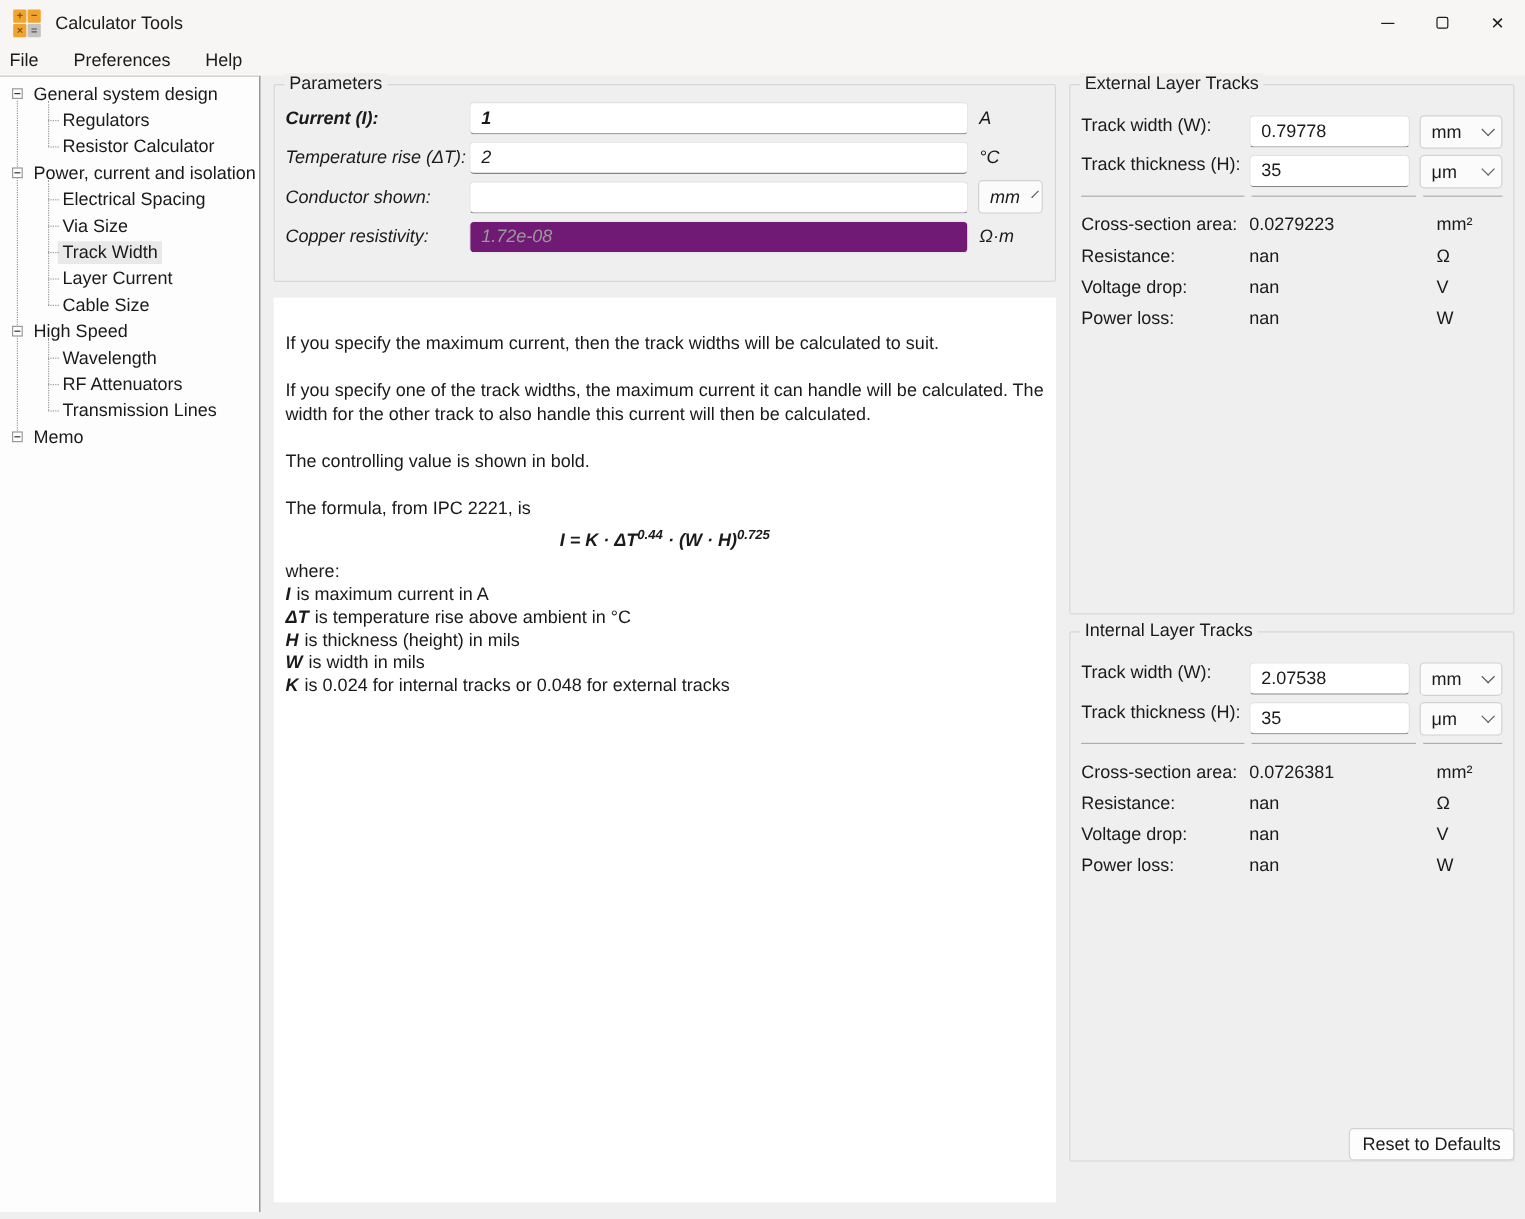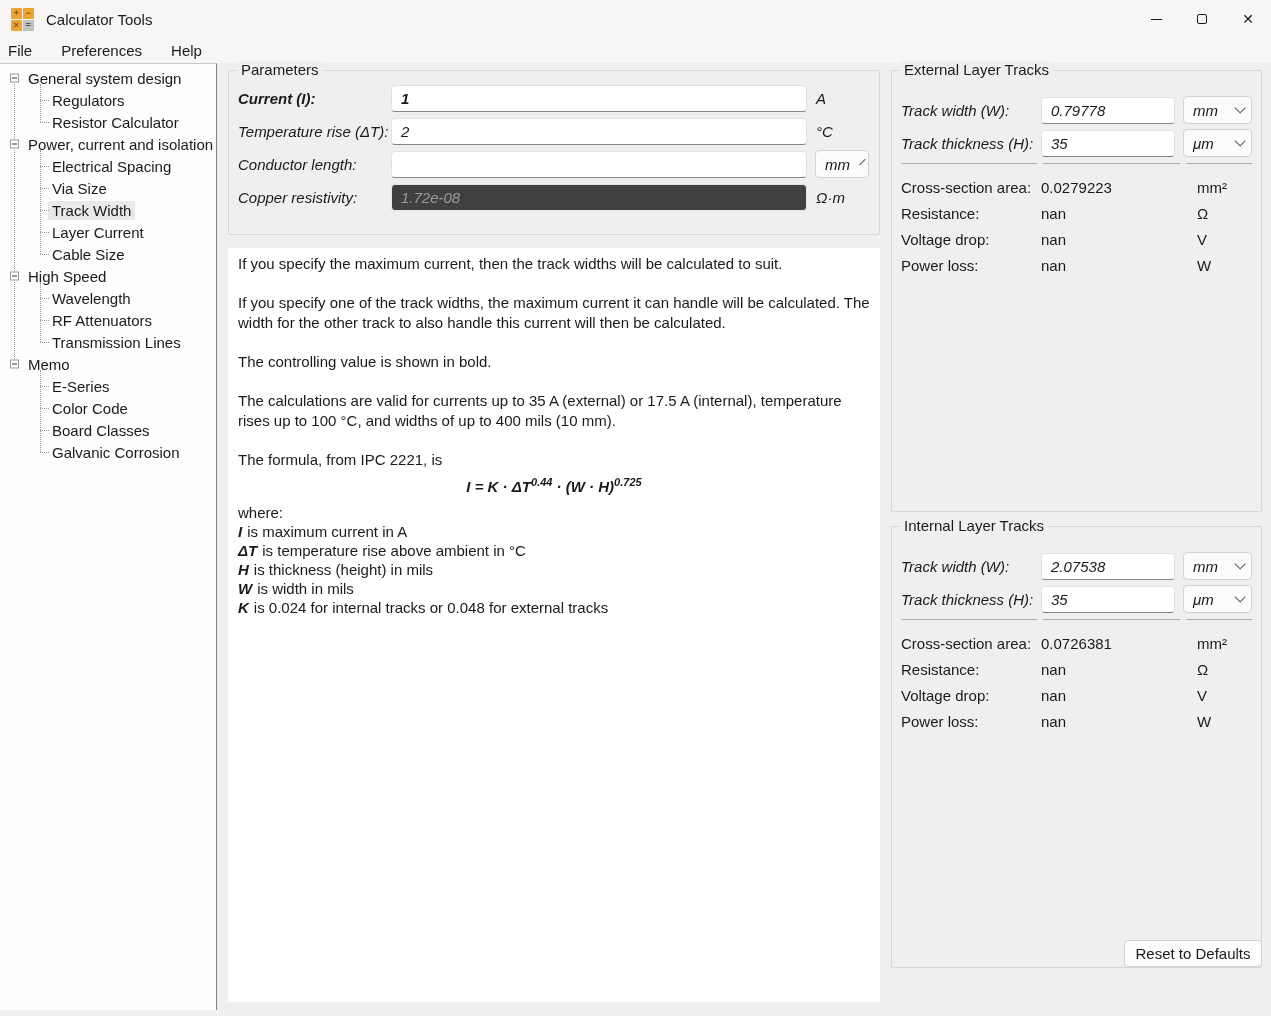--- a/index.html
+++ b/index.html
@@ -48,44 +48,44 @@
   
   .groupbox { position:absolute; border:1px solid #d7d7d7; border-radius:2px; background:#efefef; }
   .gb-title { position:absolute; top:-10px; left:8px; background:#efefef; padding:0 4px; color:#1b1b1b; }
 
   
   #params { left:228px; top:70px; width:652px; height:165px; padding:13px 9px 0 9px; }
   .prow { display:flex; align-items:center; height:28px; margin-bottom:5px;font-style:italic; }
   .plabel { width:153px; flex:none; }
   .pinput { width:416px; flex:none; height:27px; padding:0 9px; font:inherit; color:#1a1a1a; background:#fff;
             border:1px solid #e2e2e2; border-bottom:1px solid #848484; border-radius:4px; outline:none; }
-  .pinput.disabled { background:#404040; border:1px solid #e6e6e6; color:#9a9a9a; }
+  .pinput.disabled { background:#701a75; border:1px solid #e6e6e6; color:#9a9a9a; }
   .punit { margin-left:9px; }
   .bold { font-weight:bold; }
 
   
   .combo { height:28px; display:inline-flex; align-items:center; justify-content:space-between; padding:0 9px;
            background:#fbfbfb; border:1px solid #d2d2d2; border-radius:4px; color:#1a1a1a; }
   .combo .chev { width:8px; height:8px; border-right:1px solid #5a5a5a; border-bottom:1px solid #5a5a5a;
                  transform:rotate(45deg) translateY(-3px); margin-left:10px; }
   .combo-param { width:54px; margin-left:8px; }
 
   
-  .descbox { position:absolute; left:228px; top:248px; width:652px; height:754px; background:#ffffff; padding:6px 10px; line-height:20px; }
+  .descbox { position:absolute; left:228px; top:248px; width:652px; height:754px; background:#ffffff; padding:29px 10px; line-height:20px; }
   .descbox p { margin:0 0 19px 0; }
   .formula { text-align:center; font-weight:bold; font-style:italic; margin:2px 0 6px 0; }
   .formula sup { font-size:11px; }
   .whereline { line-height:19px; }
   .wsym { font-weight:bold; font-style:italic; margin-right:5px; }
 
   
   .trackbox { left:891px; width:371px; height:442px; padding:25px 9px 0 9px; }
   #external { top:70px; }
   #internal { top:526px; }
-  .trow { display:flex; align-items:center; height:28px; margin-bottom:5px;font-style:italic; }
+  .trow { display:flex; align-items:flex-start; height:28px; margin-bottom:5px; }
   .tlabel { width:140px; flex:none; }
   .tinput { width:134px; flex:none; height:27px; padding:0 9px; font:inherit; color:#1a1a1a; background:#fff;
             border:1px solid #e2e2e2; border-bottom:1px solid #848484; border-radius:4px; outline:none; }
   .combo-track { width:70px; margin-left:8px; }
   .sep3 { display:flex; margin:6px 0 10px 0; }
   .sep3 span { border-top:1px solid #adadad; height:1px; }
   .sep3 .s1 { width:136px; margin-right:6px; }
   .sep3 .s2 { width:138px; margin-right:6px; }
   .sep3 .s3 { width:66px; }
   .rrow { display:flex; height:26px; align-items:center; }
@@ -187,72 +187,57 @@
           <span class="t-label">Transmission Lines</span>
         </div>
     </div>
 
     <div class="t-item t-root">
       <span class="expander">
           <i></i>
         </span>
       <span class="t-label">Memo</span>
     </div>
-    <div class="t-children">
-      <div class="t-item t-child">
-          <span class="t-label">E-Series</span>
-        </div>
-      <div class="t-item t-child">
-          <span class="t-label">Color Code</span>
-        </div>
-      <div class="t-item t-child">
-          <span class="t-label">Board Classes</span>
-        </div>
-      <div class="t-item t-child">
-          <span class="t-label">Galvanic Corrosion</span>
-        </div>
-    </div>
   </div>
 
   <div class="groupbox" id="params">
     <span class="gb-title">Parameters</span>
 
     <div class="prow">
       <span class="plabel bold">Current (I):</span>
       <input class="pinput bold" type="text" value="1" style="">
       <span class="punit">A</span>
     </div>
 
     <div class="prow">
       <span class="plabel">Temperature rise (ΔT):</span>
       <input class="pinput" type="text" value="2" style="">
       <span class="punit">°C</span>
     </div>
 
     <div class="prow">
-      <span class="plabel">Conductor length:</span>
+      <span class="plabel">Conductor shown:</span>
       <input class="pinput" type="text" value="" style="">
       <span class="combo combo-param">
         <span>mm</span>
         <span class="chev"></span>
       </span>
     </div>
 
     <div class="prow">
       <span class="plabel">Copper resistivity:</span>
       <input class="pinput disabled" type="text" disabled="" value="1.72e-08" style="">
       <span class="punit">Ω·m</span>
     </div>
   </div>
 
   <div class="descbox">
     <p>If you specify the maximum current, then the track widths will be calculated to suit.</p>
     <p>If you specify one of the track widths, the maximum current it can handle will be calculated. The width for the other track to also handle this current will then be calculated.</p>
     <p>The controlling value is shown in bold.</p>
-    <p>The calculations are valid for currents up to 35 A (external) or 17.5 A (internal), temperature rises up to 100 °C, and widths of up to 400 mils (10 mm).</p>
     <div>The formula, from IPC 2221, is</div>
     <div class="formula"><span>I = K · ΔT</span><sup>0.44</sup><span> · (W · H)</span><sup>0.725</sup></div>
     <div class="whereline">where:</div>
     <div class="whereline"><span class="wsym">I</span><span>is maximum current in A</span></div>
     <div class="whereline"><span class="wsym">ΔT</span><span>is temperature rise above ambient in °C</span></div>
     <div class="whereline"><span class="wsym">H</span><span>is thickness (height) in mils</span></div>
     <div class="whereline"><span class="wsym">W</span><span>is width in mils</span></div>
     <div class="whereline"><span class="wsym">K</span><span>is 0.024 for internal tracks or 0.048 for external tracks</span></div>
   </div>
 

